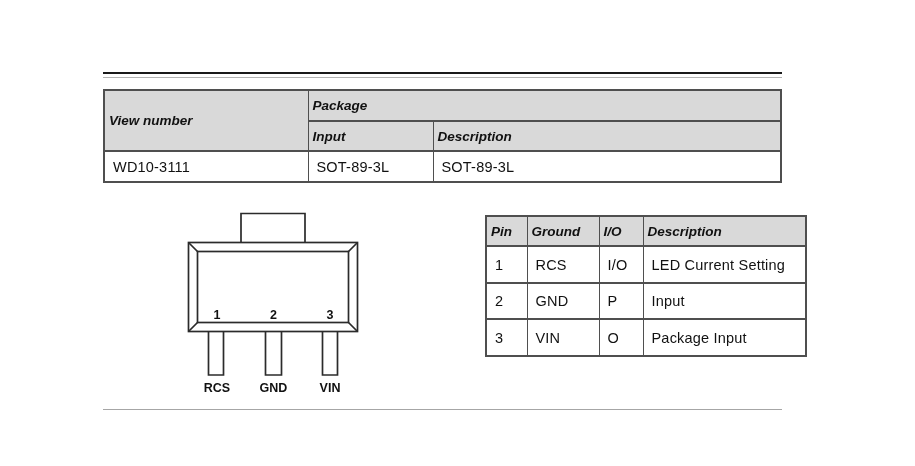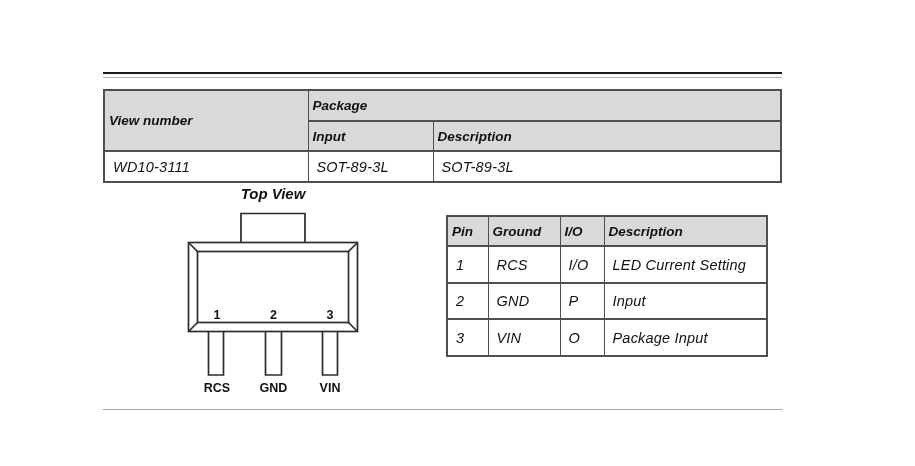--- a/index.html
+++ b/index.html
@@ -36,25 +36,24 @@
   }
   .data-table th{
     background:var(--header-bg);
     font-weight:bold;font-style:italic;
     font-size:13.5px;padding-left:4px;
   }
   .data-table td{
     background:#ffffff;
     font-size:14.5px;letter-spacing:0.2px;
     padding-left:8px;
-    font-style:italic;
   }
 
   .package-table{left:103px;top:89px;width:677px;}
-  .pin-table{left:446px;top:215px;width:320px;}
+  .pin-table{left:485px;top:215px;width:320px;}
 
   .topview-label{
     position:absolute;left:188px;top:185px;width:170px;
     text-align:center;font-size:15px;font-weight:bold;font-style:italic;
   }
   .diagram-svg{position:absolute;left:180px;top:205px;}
   .diagram-svg .stroked{fill:none;stroke:var(--diagram-stroke);stroke-width:1.7;}
   .diagram-svg text{
     font-family:"Liberation Sans","DejaVu Sans",sans-serif;
     font-weight:bold;font-size:12.5px;fill:var(--text);
@@ -85,21 +84,20 @@
       <th>Description</th>
     </tr>
     <tr style="height:31px">
       <td>WD10-3111</td>
       <td>SOT-89-3L</td>
       <td>SOT-89-3L</td>
     </tr>
   </tbody>
     </table>
 
-  <div class="topview-label">Top View</div>
 
   <svg class="diagram-svg" width="200" height="195" viewBox="0 0 200 195">
     <path class="stroked" d="M61 37.5 V8.5 H125 V37.5"></path>
     <rect class="stroked" x="8.5" y="37.5" width="169" height="89"></rect>
     <rect class="stroked" x="17.5" y="46.5" width="151" height="71"></rect>
     <line class="stroked" x1="8.5" y1="37.5" x2="17.5" y2="46.5"></line>
     <line class="stroked" x1="177.5" y1="37.5" x2="168.5" y2="46.5"></line>
     <line class="stroked" x1="8.5" y1="126.5" x2="17.5" y2="117.5"></line>
     <line class="stroked" x1="177.5" y1="126.5" x2="168.5" y2="117.5"></line>
 

